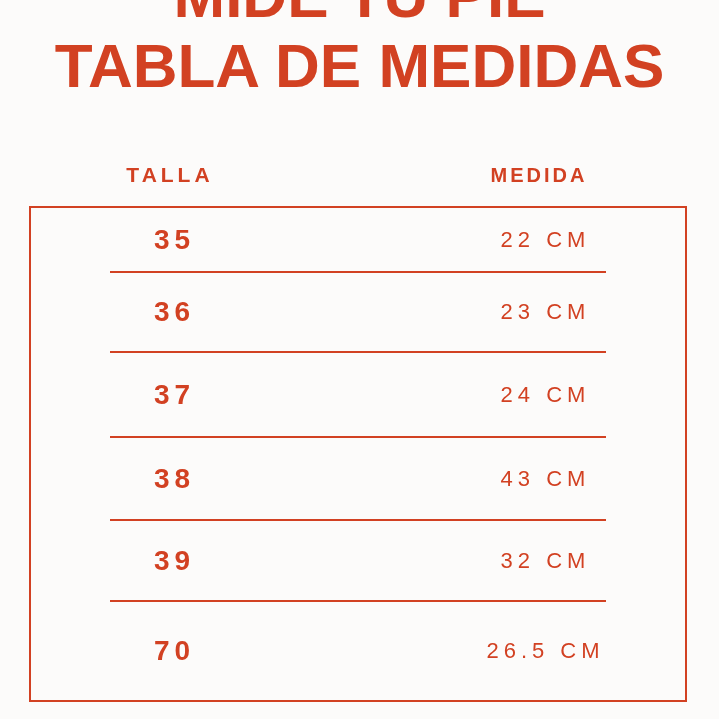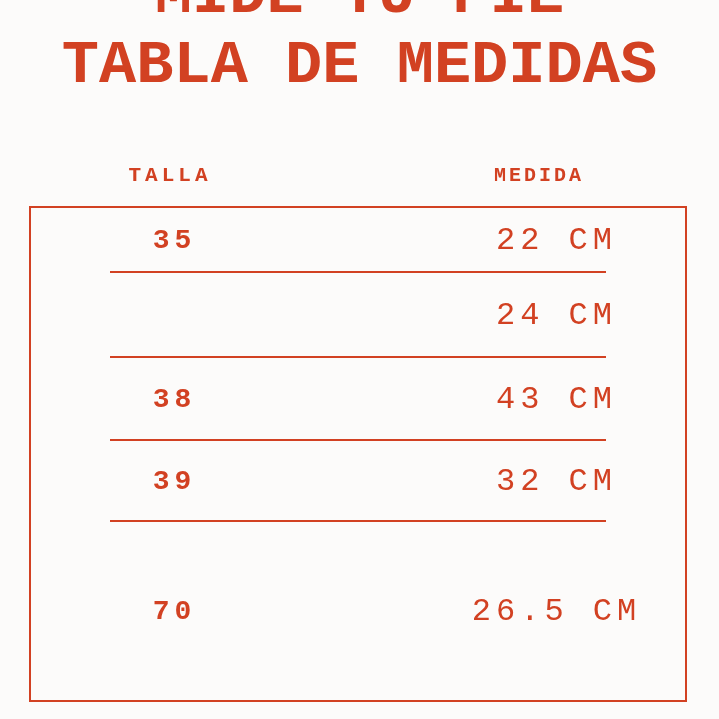--- a/index.html
+++ b/index.html
@@ -7,21 +7,21 @@
     --bg: #FCFBFA;
   }
   * { margin: 0; padding: 0; box-sizing: border-box; }
   html, body { background: #ffffff; }
   .canvas {
     position: relative;
     width: 719px;
     height: 719px;
     background: var(--bg);
     overflow: hidden;
-    font-family: Liberation Mono, monospace;
+    font-family: Liberation Sans, sans-serif;
     color: var(--accent);
   }
   
   .title-line {
     position: absolute;
     left: 0;
     width: 100%;
     text-align: center;
     font-weight: bold;
     font-size: 62px;
@@ -96,23 +96,23 @@
     white-space: nowrap;
   }
   .cell.talla {
     left: 0; width: 282px;
     font-weight: bold;
     font-size: 28px;
     letter-spacing: 5px;
     text-indent: 5px; 
   }
   .cell.medida {
-    left: 363px; width: 320px;
+    left: 352px; width: 320px;
     font-weight: normal;
-    font-size: 32px;
+    font-size: 22px;
     letter-spacing: 5px;
     text-indent: 5px;
     color: var(--accent);
   }
 </style>
 </head>
 <body>
 
 <div class="canvas">
 
@@ -125,22 +125,27 @@
     <span class="hdr talla">TALLA</span>
   </div>
 
   <div class="box">
 
     <div class="row r1 has-sep">
       <span class="cell talla">35</span>
       <span class="cell medida">22 CM</span>
     </div>
 
+    <div class="row r2 has-sep">
+      <span class="cell talla">36</span>
+      <span class="cell medida">23 CM</span>
+    </div>
 
     <div class="row r3 has-sep">
+      <span class="cell talla">37</span>
       <span class="cell medida">24 CM</span>
     </div>
 
     <div class="row r4 has-sep">
       <span class="cell talla">38</span>
       <span class="cell medida">43 CM</span>
     </div>
 
     <div class="row r5 has-sep">
       <span class="cell talla">39</span>

